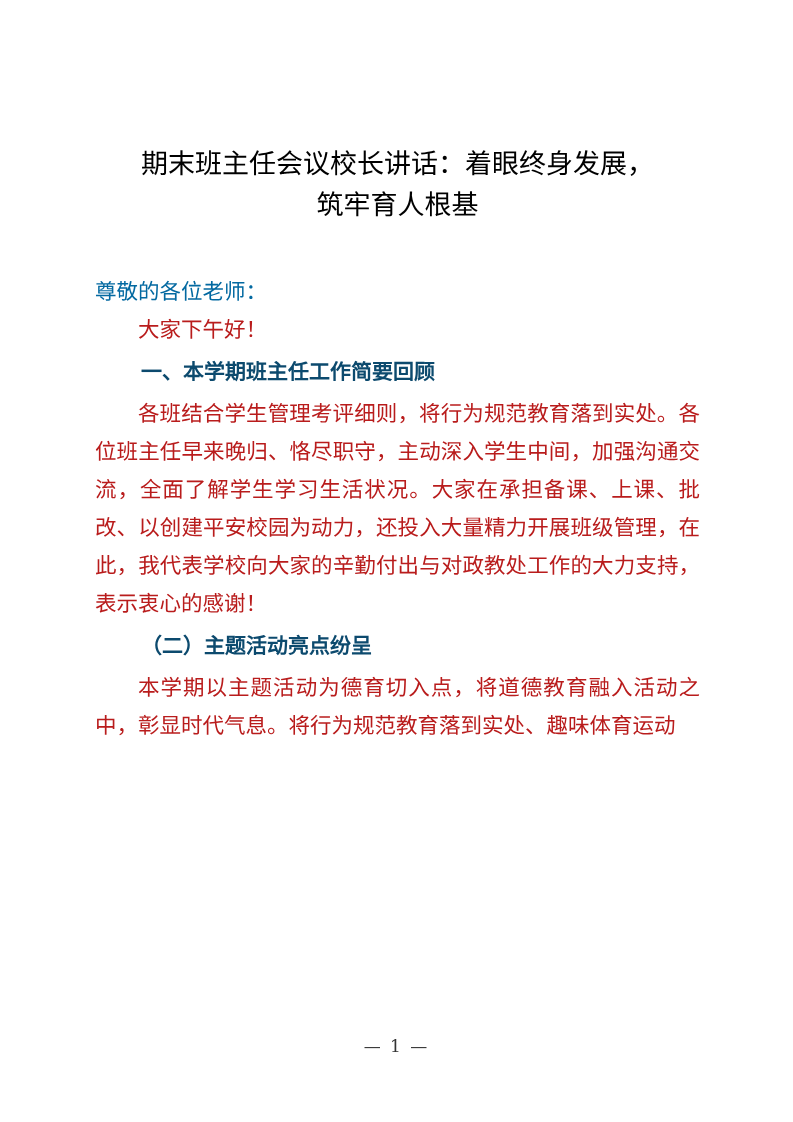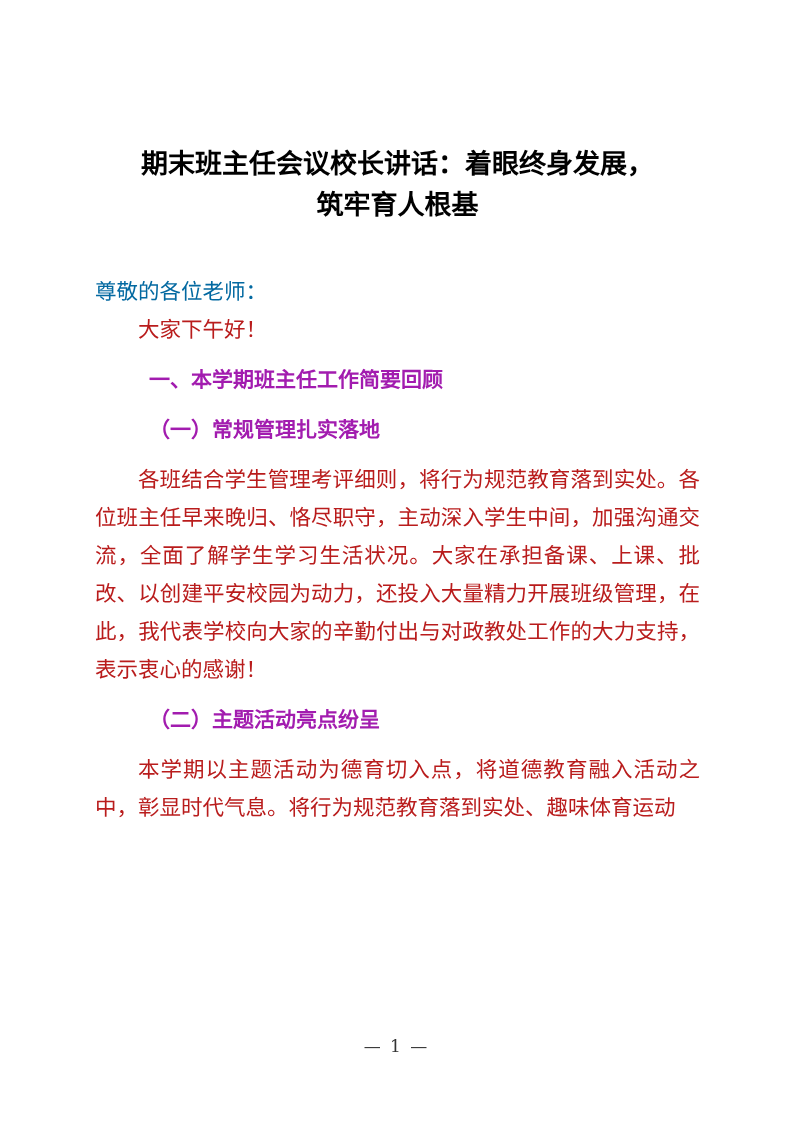--- a/index.html
+++ b/index.html
@@ -25,21 +25,21 @@
     position: absolute;
     left: 95px;
     top: 0;
     width: 605px;
   }
   .doc-title {
     margin: 0;
     padding: 0;
     text-align: center;
     font-family: "DejaVu Sans", "Liberation Sans", sans-serif;
-    font-weight: bold;
+    font-weight: normal;
     font-size: 27px;
     line-height: 41px;
     letter-spacing: 0px;
     color: #000000;
     padding-top: 143px;
   }
   .salutation {
     margin: 0;
     padding: 0;
     font-size: 21.5px;
@@ -56,29 +56,29 @@
     line-height: 38px;
     text-indent: 43px;
     text-align: justify;
     text-align-last: left;
     color: #b91c1c;
     -webkit-hyphens: none;
     hyphens: none;
     word-break: break-all;
   }
   p.heading {
-    margin: 12px;
+    margin: 4px;
     padding: 0;
     font-family: "DejaVu Sans", "Liberation Sans", sans-serif;
     font-size: 21px;
     line-height: 38px;
     font-weight: bold;
     text-indent: 42px;
     text-align: left;
-    color: #a21caf;
+    color: #0c4a6e;
   }
   .page-footer {
     position: absolute;
     left: 0;
     right: 0;
     top: 1036px;
     text-align: center;
     font-size: 17px;
     line-height: 20px;
     color: #333333;
@@ -96,21 +96,20 @@
     <h1 class="doc-title">
       <span>期末班主任会议校长讲话：着眼终身发展，</span><br>
       <span>筑牢育人根基</span>
     </h1>
 
     <p class="salutation">尊敬的各位老师：</p>
 
     <div id="blocks-container">
         <p class="para">大家下午好！</p>
         <p class="heading">一、本学期班主任工作简要回顾</p>
-        <p class="heading">（一）常规管理扎实落地</p>
         <p class="para">各班结合学生管理考评细则，将行为规范教育落到实处。各位班主任早来晚归、恪尽职守，主动深入学生中间，加强沟通交流，全面了解学生学习生活状况。大家在承担备课、上课、批改、以创建平安校园为动力，还投入大量精力开展班级管理，在此，我代表学校向大家的辛勤付出与对政教处工作的大力支持，表示衷心的感谢！</p>
         <p class="heading">（二）主题活动亮点纷呈</p>
         <p class="para">本学期以主题活动为德育切入点，将道德教育融入活动之中，彰显时代气息。将行为规范教育落到实处、趣味体育运动</p>
       </div>
 
   </div>
 
   <div class="page-footer">— 1 —</div>
 
 </div>

